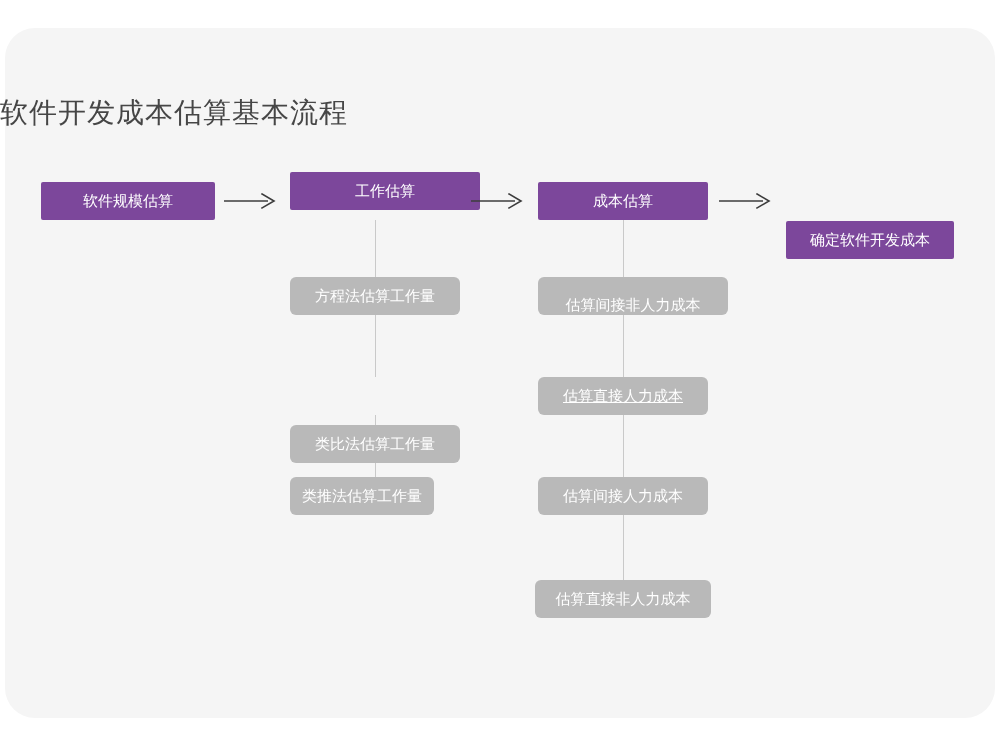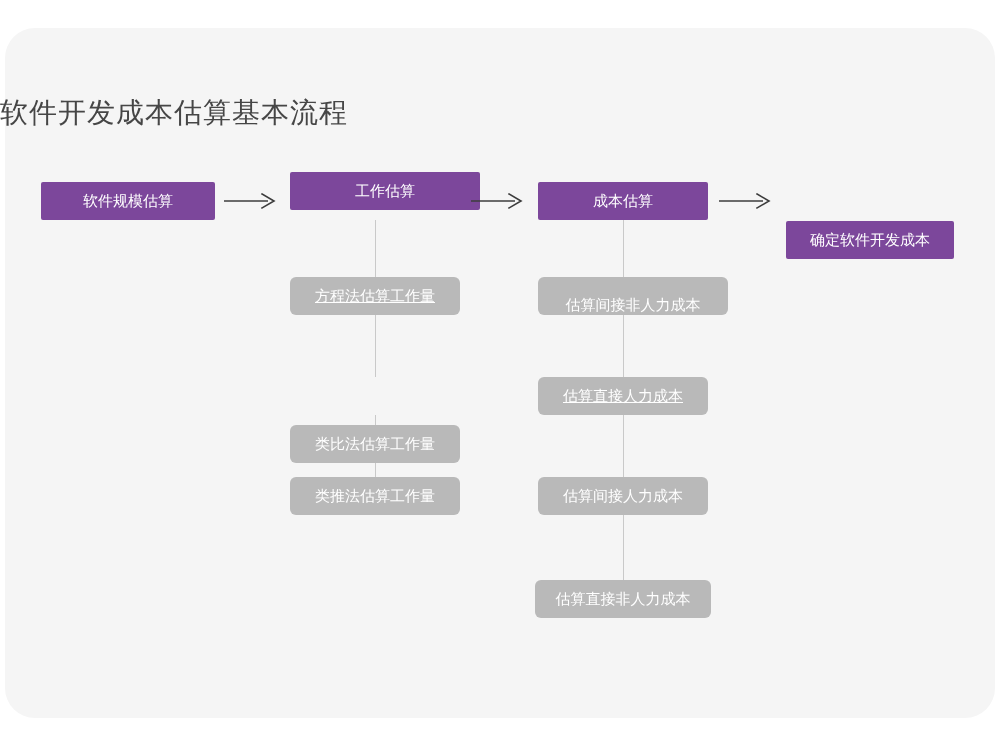--- a/index.html
+++ b/index.html
@@ -88,23 +88,23 @@
     border-radius: 6px;
     color: #ffffff;
     font-size: 15px;
     display: flex;
     align-items: center;
     justify-content: center;
     white-space: nowrap;
     box-sizing: border-box;
   }
   
-  .snode.l0 { left: 290px; top: 277px; width: 170px; text-decoration: underline; }
+  .snode.l0 { left: 290px; top: 277px; width: 170px; }
   .snode.l1 { left: 290px; top: 377px; width: 170px; margin-top: 48px; }
-  .snode.l2 { left: 290px; top: 477px; width: 170px; }
+  .snode.l2 { left: 290px; top: 477px; width: 144px; }
   
   .snode.r0 { left: 538px; top: 277px; width: 190px; align-items: flex-end; }
   .snode.r1 { left: 538px; top: 377px; width: 170px; text-decoration: underline; }
   .snode.r2 { left: 538px; top: 477px; width: 170px; }
   .snode.r3 { left: 535px; top: 580px; width: 176px; align-items: center; }
 
   
   .vline {
     position: absolute;
     width: 1px;

